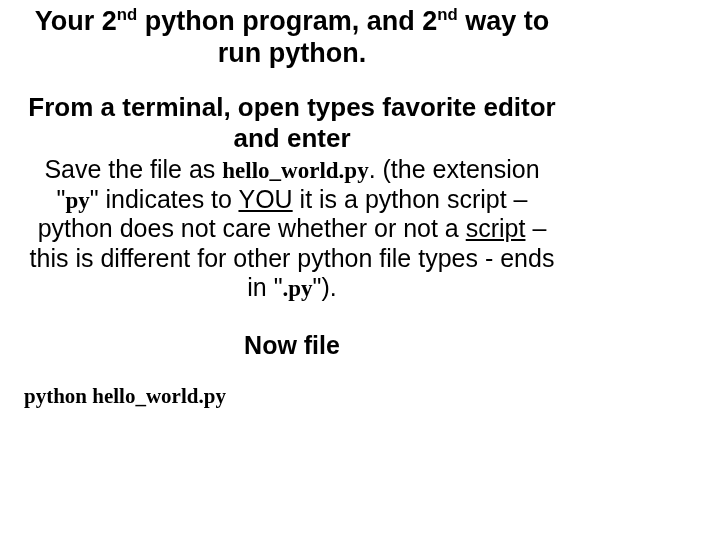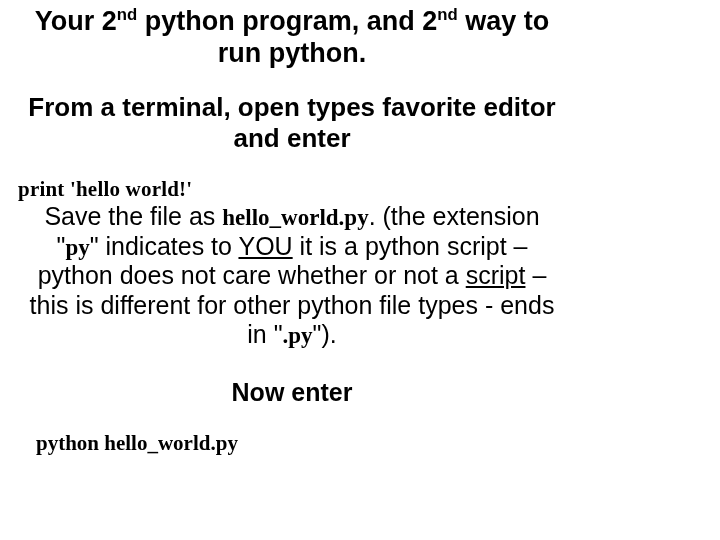--- a/index.html
+++ b/index.html
@@ -68,37 +68,36 @@
     font-weight: bold;
     text-align: center;
     margin-top: 28px;
   }
   .code2 {
     font-family: Garamond, "Times New Roman", serif;
     font-size: 21px;
     font-weight: bold;
     text-align: left;
     margin-top: 24px;
-    margin-left: 20px;
+    margin-left: 8px;
   }
 </style>
 </head>
 <body>
 
 <div class="slide">
 
   <div class="title">
     <span>Your 2</span><sup>nd</sup><span> python program, and 2</span><sup>nd</sup><span> way to run python.</span>
   </div>
 
   <div class="subtitle">From a terminal, open types favorite editor and enter</div>
 
-  <div class="code1">print 'hello world!'</div>
 
   <div class="bodyp">
     <span>Save the file as </span><span class="serif-inline">hello_world.py</span><span>. (the extension "</span><span class="serif-inline">py</span><span>" indicates to </span><span class="you">YOU</span><span> it is a python script – python does not care whether or not a </span><span class="scr">script</span><span> – this is different for other python file types - ends in "</span><span class="serif-inline">.py</span><span>").</span>
   </div>
 
-  <div class="nowenter">Now enter</div>
+  <div class="nowenter">Now file</div>
 
   <div class="code2">python hello_world.py</div>
 
 </div>
 
 </body></html>

